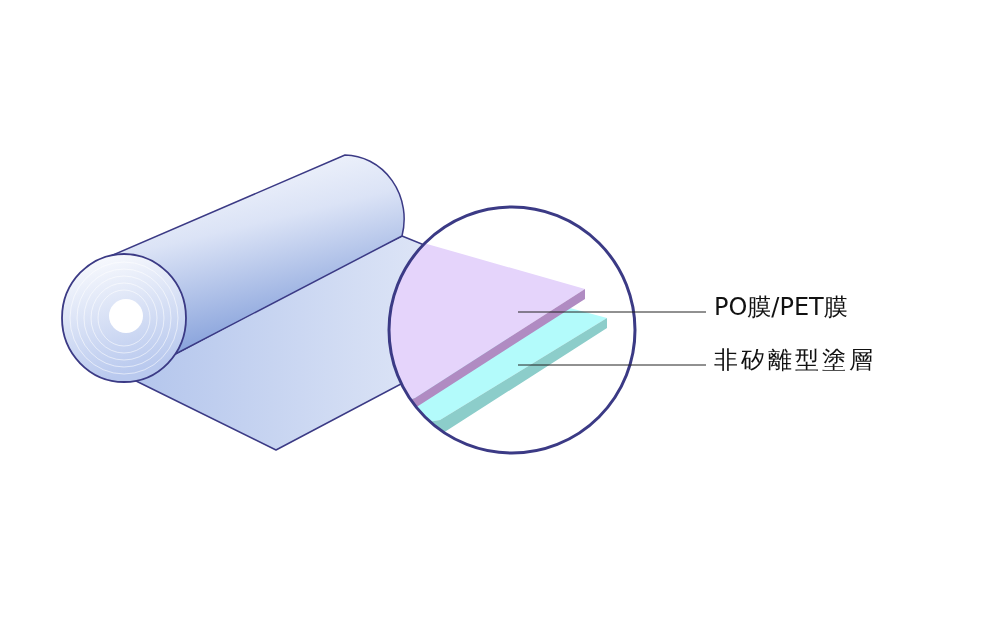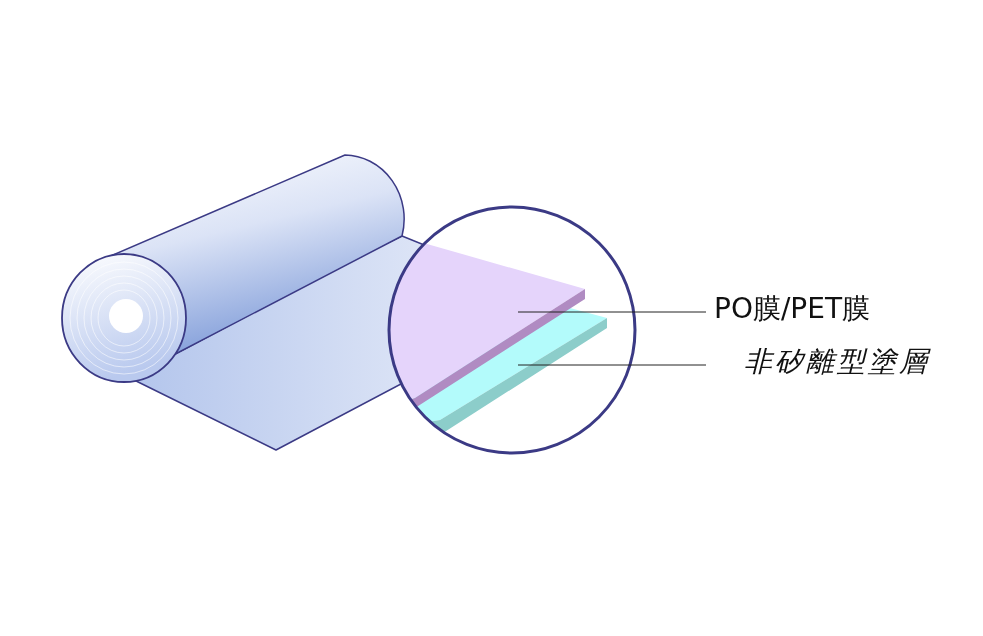--- a/index.html
+++ b/index.html
@@ -1,21 +1,21 @@
 <!DOCTYPE html>
 <html><head>
 <meta charset="utf-8">
 <style>
   html, body { margin: 0; padding: 0; background: #ffffff; }
   body { width: 983px; height: 636px; position: relative; overflow: hidden; }
   #diagram { position: absolute; left: 0; top: 0; }
   .label {
     position: absolute;
     font-family: "DejaVu Sans", sans-serif;
-    font-size: 28px;
+    font-size: 24px;
     color: #111111;
     white-space: nowrap;
     line-height: 1;
   }
 </style>
 </head>
 <body>
 
 <svg id="diagram" width="983" height="636" viewBox="0 0 983 636" xmlns="http://www.w3.org/2000/svg">
   <defs>
@@ -62,13 +62,13 @@
       <polygon points="585,289 585,299 415,408 380,420 380,410 415,398" fill="#b08bc2"></polygon>
     </g>
     <circle cx="512" cy="330" r="123" fill="none" stroke="#3b3a85" stroke-width="3"></circle>
   </g>
 
   <line x1="518" y1="312" x2="706" y2="312" stroke="#222222" stroke-width="1"></line>
   <line x1="518" y1="365" x2="706" y2="365" stroke="#222222" stroke-width="1"></line>
 </svg>
 
 <div class="label" style="left:714px; top:295px;">PO膜/PET膜</div>
-<div class="label" style="left:744px; top:348px; letter-spacing:3px;font-style:italic;">非矽離型塗層</div>
+<div class="label" style="left:714px; top:348px; letter-spacing:3px;">非矽離型塗層</div>
 
 </body></html>

